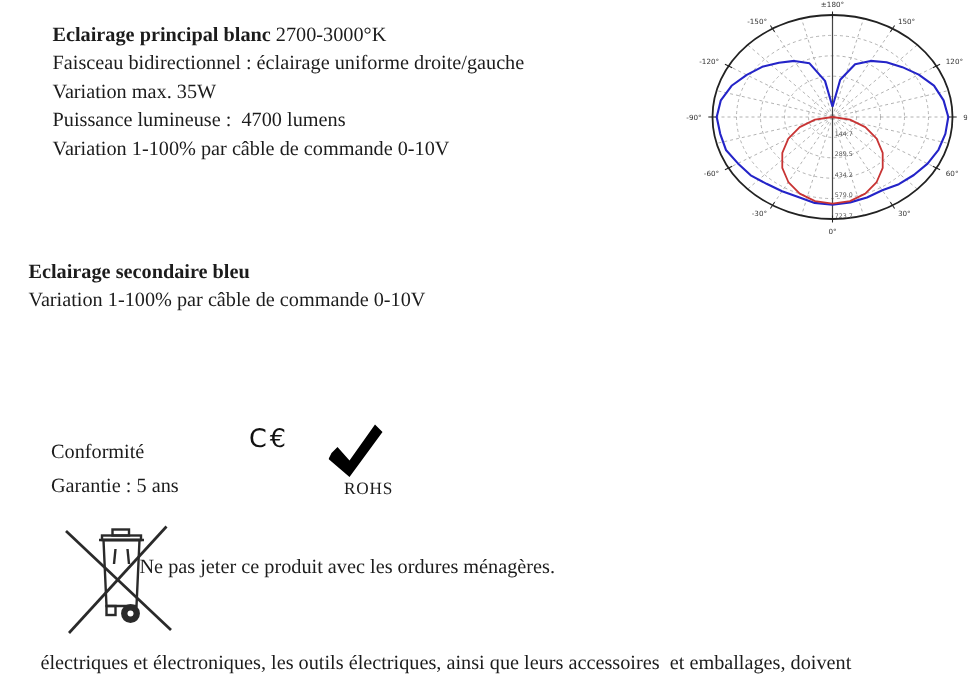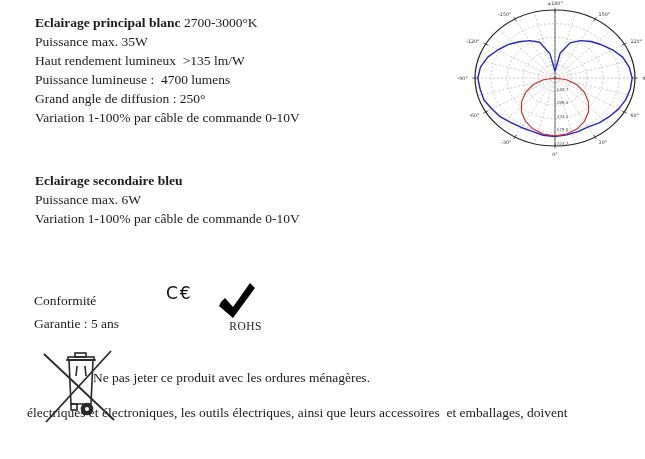--- a/index.html
+++ b/index.html
@@ -3,56 +3,54 @@
 <meta charset="utf-8">
 <style>
   html,body{margin:0;padding:0;background:#ffffff;}
   .page{
     position:relative;width:645px;height:459px;background:#ffffff;
     font-family:"Liberation Serif",serif;color:#1c1c1c;overflow:hidden;
   }
   .line{white-space:pre;}
   .bold{font-weight:bold;}
   .main-specs{position:absolute;left:35px;top:13px;font-size:13.5px;line-height:19px;}
-  .secondary-specs{position:absolute;left:35px;top:171px;font-size:13.5px;line-height:19px;}
+  .secondary-specs{position:absolute;left:19px;top:171px;font-size:13.5px;line-height:19px;}
   .photo-caption{position:absolute;left:471px;top:171px;font-size:13.5px;}
   #polar-chart{position:absolute;left:466px;top:0;overflow:visible;}
   .conformity-label{position:absolute;left:34px;top:293px;font-size:13.5px;}
   .warranty-label{position:absolute;left:34px;top:316px;font-size:13.5px;}
   .ce-mark{
     position:absolute;left:166px;top:283px;font-family:"DejaVu Sans",sans-serif;
     font-size:17px;font-weight:500;letter-spacing:2px;color:#111;
   }
   .rohs-check{position:absolute;left:219px;top:282px;}
   .rohs-label{position:absolute;left:212px;top:320px;width:50px;text-align:right;font-size:11.5px;letter-spacing:0.5px;}
   .patent{position:absolute;left:310px;top:292px;font-size:13.5px;}
   .weee{position:absolute;left:41px;top:346px;}
   .disposal{position:absolute;font-size:13.5px;white-space:pre;}
   .disposal-1{left:93px;top:370px;}
   .disposal-2{left:101px;top:401px;}
-  .disposal-3{left:27px;top:405px;}
+  .disposal-3{left:27px;top:434px;}
   .disposal-4{left:27px;top:440px;}
 </style>
 </head>
 <body>
 
 <div class="page">
 
   <section class="main-specs">
     <div class="line"><span class="bold">Eclairage principal blanc</span><span> 2700-3000°K</span></div>
-    <div class="line">Puissance max. 35W</div>
-    <div class="line">Haut rendement lumineux  &gt;135 lm/W</div>
+    <div class="line">Faisceau bidirectionnel : éclairage uniforme droite/gauche</div>
+    <div class="line">Variation max. 35W</div>
     <div class="line">Puissance lumineuse :  4700 lumens</div>
-    <div class="line">Grand angle de diffusion : 250°</div>
     <div class="line">Variation 1-100% par câble de commande 0-10V</div>
   </section>
 
   <section class="secondary-specs">
     <div class="line bold">Eclairage secondaire bleu</div>
-    <div class="line">Puissance max. 6W</div>
     <div class="line">Variation 1-100% par câble de commande 0-10V</div>
   </section>
 
 
   <svg id="polar-chart" width="180" height="162" viewBox="0 0 180 162">
       <line x1="89" y1="78" x2="88.99999999999999" y2="10" stroke="#999" stroke-width="0.5" stroke-dasharray="2,2"></line>
       <line x1="89" y1="78" x2="68.29447639179833" y2="12.317043812343357" stroke="#999" stroke-width="0.5" stroke-dasharray="2,2"></line>
       <line x1="89" y1="78" x2="49.00000000000001" y2="19.110272542658166" stroke="#999" stroke-width="0.5" stroke-dasharray="2,2"></line>
       <line x1="89" y1="78" x2="32.431457505076196" y2="29.91673887931477" stroke="#999" stroke-width="0.5" stroke-dasharray="2,2"></line>
       <line x1="89" y1="78" x2="19.7179676972449" y2="44.000000000000014" stroke="#999" stroke-width="0.5" stroke-dasharray="2,2"></line>

